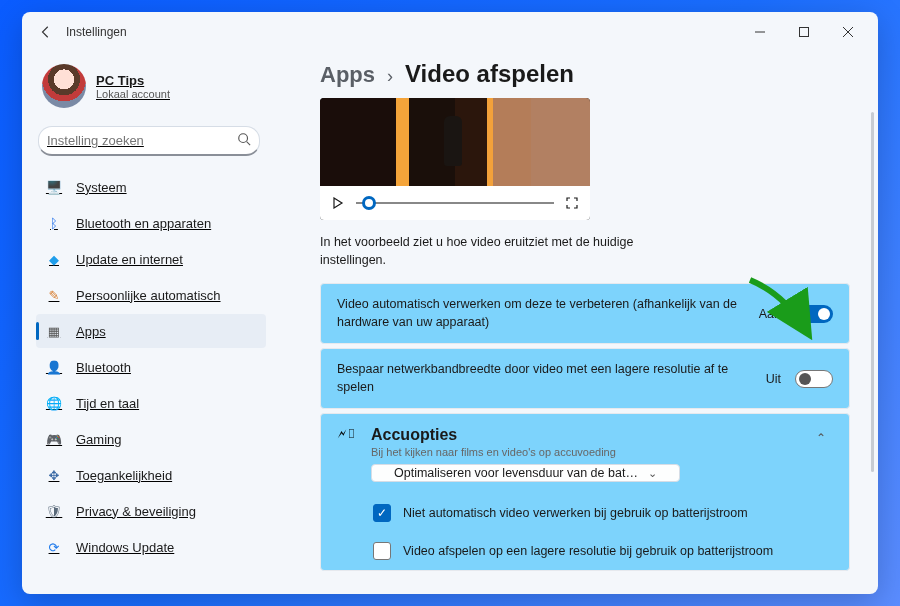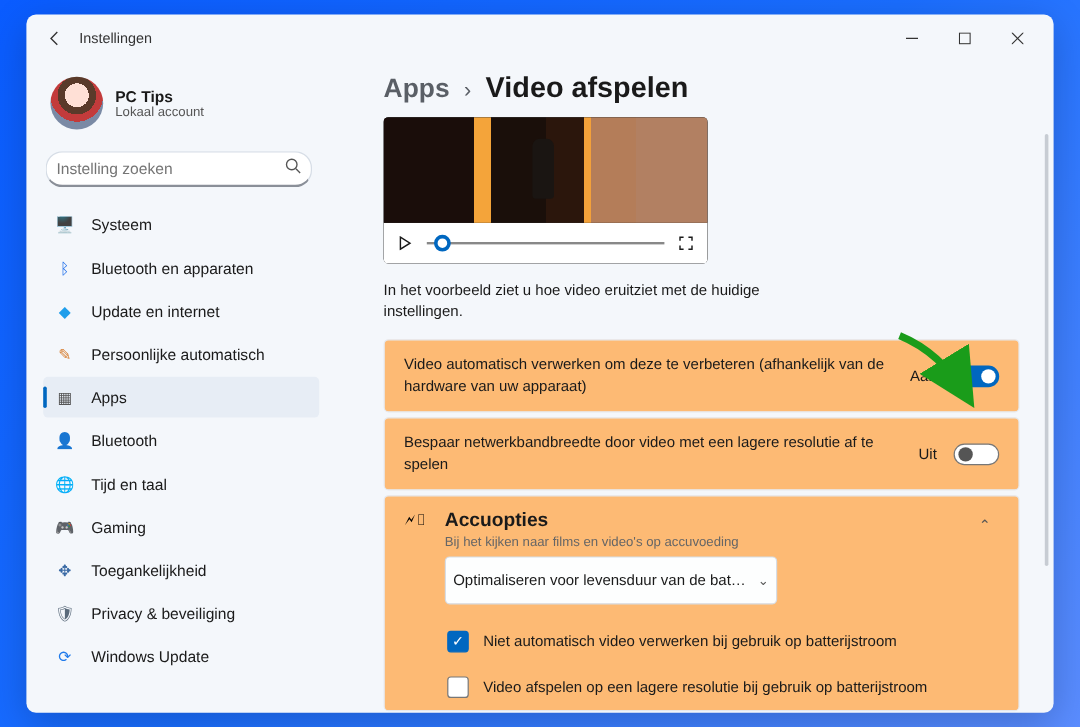--- a/index.html
+++ b/index.html
@@ -4,21 +4,21 @@
 <style>
   * { box-sizing: border-box; margin: 0; padding: 0; font-family: "Segoe UI", sans-serif; }
   body { background: linear-gradient(135deg, #0a5cff 0%, #1a6eff 50%, #5b8dff 100%); width: 900px; height: 606px; overflow: hidden; position: relative; }
   .window { position: absolute; top: 12px; left: 22px; right: 22px; bottom: 12px; background: #f4f7fb; border-radius: 8px; display: flex; flex-direction: column; box-shadow: 0 8px 32px rgba(0,0,0,0.2); }
   .titlebar { height: 40px; display: flex; align-items: center; padding: 0 8px; }
   .back-btn { width: 32px; height: 32px; display: flex; align-items: center; justify-content: center; font-size: 14px; color: #333; cursor: pointer; }
   .title { font-size: 12px; color: #333; margin-left: 4px; }
   .win-controls { margin-left: auto; display: flex; }
   .win-btn { width: 44px; height: 30px; display: flex; align-items: center; justify-content: center; cursor: pointer; }
   .body { flex: 1; display: flex; overflow: hidden; }
-  .sidebar { width: 250px; padding: 4px 6px 16px 14px; display: flex; flex-direction: column; }
+  .sidebar { width: 250px; padding: 4px 6px 16px 14px; display: flex; flex-direction: column; text-decoration: underline; }
   .profile { display: flex; align-items: center; gap: 10px; padding: 8px 6px 18px 6px; }
   .avatar { width: 44px; height: 44px; border-radius: 50%; background: radial-gradient(circle at 50% 35%, #ffe0d6 0 10px, #5a3a2a 10px 16px, #c23b3b 16px 22px, #7a8aa5 22px); }
   .profile-name { font-size: 13px; font-weight: 600; color: #1a1a1a; }
   .profile-sub { font-size: 11px; color: #555; }
   .search { display: flex; align-items: center; background: #fff; border: 1px solid #d6dde6; border-bottom: 2px solid #8a8f98; border-radius: 14px; height: 30px; padding: 0 8px; margin: 0 6px 14px 2px; }
   .search input { flex: 1; border: none; outline: none; font-size: 13px; background: transparent; }
   .nav { display: flex; flex-direction: column; gap: 2px; }
   .nav-item { display: flex; align-items: center; gap: 14px; height: 34px; padding: 0 10px; border-radius: 4px; font-size: 13px; color: #1a1a1a; cursor: pointer; position: relative; }
   .nav-item.active { background: #e7edf5; }
   .nav-item.active::before { content: ""; position: absolute; left: 0; top: 8px; bottom: 8px; width: 3px; background: #0067c0; border-radius: 2px; }
@@ -29,35 +29,35 @@
   .crumb-sep { font-size: 18px; color: #5a5f66; }
   .crumb-current { font-size: 24px; font-weight: 600; color: #1a1a1a; }
   .preview { width: 270px; background: #000; border-radius: 4px; overflow: hidden; }
   .preview-img { height: 88px; background: linear-gradient(90deg, #1a0d0a 0 28%, #f4a43a 28% 33%, #1a0f0a 33% 50%, #2b160c 50% 62%, #f3a13a 62% 64%, #b47d59 64% 78%, #b28062 78% 100%); position: relative; }
   .preview-img::after { content:""; position:absolute; left:46%; top:18px; width:18px; height:50px; background:#1a1512; border-radius:6px 6px 3px 3px; }
   .preview-ctrl { height: 34px; background: #fff; display: flex; align-items: center; gap: 10px; padding: 0 10px; }
   .play-icon, .expand-icon { width: 16px; height: 16px; display:flex; align-items:center; justify-content:center; color:#1a1a1a; }
   .track { flex: 1; height: 2px; background: #888; position: relative; }
   .thumb { position: absolute; left: 6px; top: -6px; width: 14px; height: 14px; border-radius: 50%; background: #fff; border: 3px solid #0067c0; box-sizing: border-box; }
   .preview-caption { font-size: 12.5px; color: #1a1a1a; margin: 14px 0 14px 0; max-width: 360px; line-height: 1.4; }
-  .card { background: #fdba74; border: 1px solid #e6e9ee; border-radius: 4px; margin-bottom: 4px; }
+  .card { background: #7dd3fc; border: 1px solid #e6e9ee; border-radius: 4px; margin-bottom: 4px; }
   .row { display: flex; align-items: center; padding: 12px 16px; gap: 14px; }
   .row-text { flex: 1; font-size: 12.5px; color: #1a1a1a; line-height: 1.4; }
   .row-state { font-size: 12.5px; color: #1a1a1a; }
   .toggle { width: 38px; height: 18px; border-radius: 10px; position: relative; cursor: pointer; }
   .toggle.on { background: #0067c0; }
   .toggle.off { background: #fff; border: 1px solid #777; }
   .toggle .knob { position: absolute; top: 3px; width: 12px; height: 12px; border-radius: 50%; }
   .toggle.on .knob { right: 3px; background: #fff; }
   .toggle.off .knob { left: 3px; background: #555; top:2px; }
   .battery-card .row { align-items: flex-start; }
   .battery-head { flex:1; }
   .battery-title { font-size: 16px; font-weight: 600; color: #1a1a1a; }
   .battery-sub { font-size: 11px; color: #666; margin-top: 2px; }
-  .dropdown { margin: 6px 0 0 0; display: inline-flex; align-items: center; background: #fdfefe; border: 1px solid #d6dde6; border-radius: 4px; height: 40px; padding: 0 6px; font-size: 12.5px; color: #1a1a1a; cursor: pointer; gap: 10px; }
+  .dropdown { margin: 6px 0 0 0; display: inline-flex; align-items: center; background: #fdfefe; border: 1px solid #d6dde6; border-radius: 4px; height: 18px; padding: 0 22px; font-size: 12.5px; color: #1a1a1a; cursor: pointer; gap: 10px; }
   .chev { font-size: 11px; color: #555; }
   .expand-toggle { width: 24px; height: 24px; display:flex; align-items:center; justify-content:center; cursor:pointer; color:#555; font-size:12px; }
   .check-row { display:flex; align-items:center; gap: 12px; padding: 10px 16px 10px 52px; font-size: 12.5px; color:#1a1a1a; }
   .checkbox { width: 18px; height: 18px; border-radius: 3px; border: 1px solid #777; background:#fff; display:flex; align-items:center; justify-content:center; cursor:pointer; }
   .checkbox.checked { background:#0067c0; border-color:#0067c0; color:#fff; font-size:12px; }
   .arrow-annot { position:absolute; top: 222px; right: 54px; pointer-events:none; }
   .scroll-ind { position:absolute; right:4px; top:60px; width:3px; height:360px; background:#c7ccd3; border-radius:2px; }
 </style>
 </head>
 <body>

